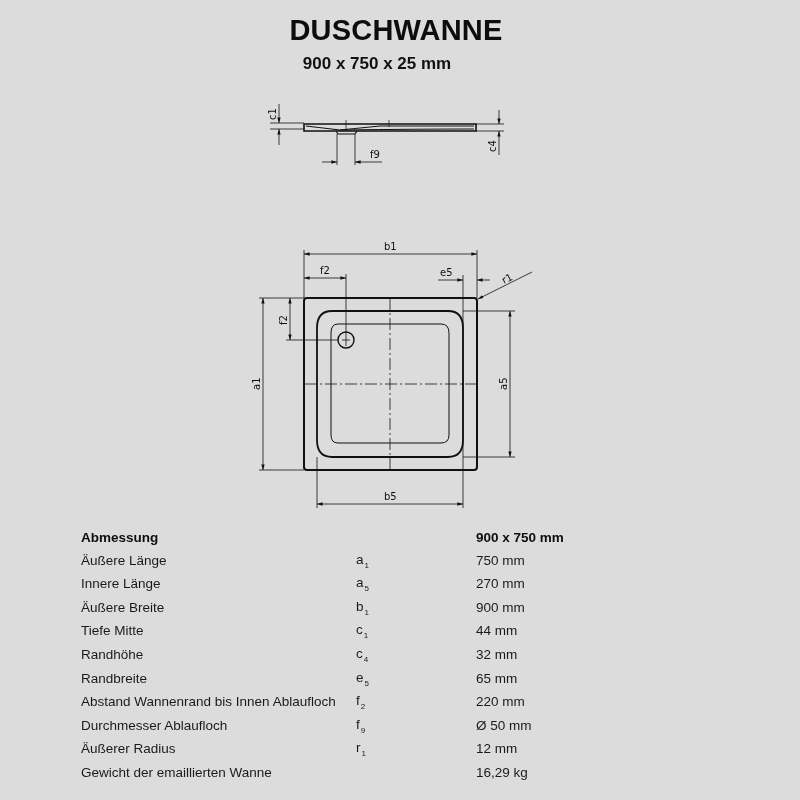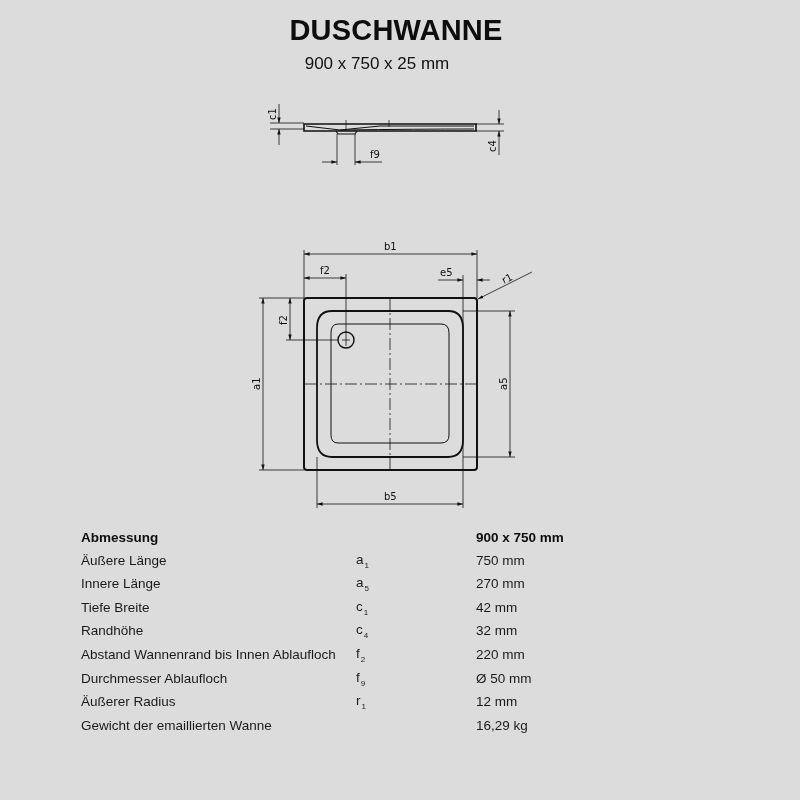--- a/index.html
+++ b/index.html
@@ -27,20 +27,21 @@
       color: #0d0d0d;
     }
     .subtitle {
       position: absolute;
       left: 0;
       width: 754px;
       top: 54px;
       text-align: center;
       font-size: 17px;
       color: #111;
+      font-weight: bold;
     }
     svg.drawing {
       position: absolute;
       left: 0;
       top: 0;
       width: 800px;
       height: 520px;
     }
     svg text {
       font-family: "DejaVu Sans", sans-serif;
@@ -190,30 +191,40 @@
       <td class="label">Äußere Länge</td>
       <td class="sym"><span>a</span><span class="sub">1</span></td>
       <td class="val">750 mm</td>
     </tr>
     <tr>
       <td class="label">Innere Länge</td>
       <td class="sym"><span>a</span><span class="sub">5</span></td>
       <td class="val">270 mm</td>
     </tr>
     <tr>
-      <td class="label">Tiefe Breite</td>
+      <td class="label">Äußere Breite</td>
+      <td class="sym"><span>b</span><span class="sub">1</span></td>
+      <td class="val">900 mm</td>
+    </tr>
+    <tr>
+      <td class="label">Tiefe Mitte</td>
       <td class="sym"><span>c</span><span class="sub">1</span></td>
-      <td class="val">42 mm</td>
+      <td class="val">44 mm</td>
     </tr>
     <tr>
       <td class="label">Randhöhe</td>
       <td class="sym"><span>c</span><span class="sub">4</span></td>
       <td class="val">32 mm</td>
     </tr>
     <tr>
+      <td class="label">Randbreite</td>
+      <td class="sym"><span>e</span><span class="sub">5</span></td>
+      <td class="val">65 mm</td>
+    </tr>
+    <tr>
       <td class="label">Abstand Wannenrand bis Innen Ablaufloch</td>
       <td class="sym"><span>f</span><span class="sub">2</span></td>
       <td class="val">220 mm</td>
     </tr>
     <tr>
       <td class="label">Durchmesser Ablaufloch</td>
       <td class="sym"><span>f</span><span class="sub">9</span></td>
       <td class="val">Ø 50 mm</td>
     </tr>
     <tr>

